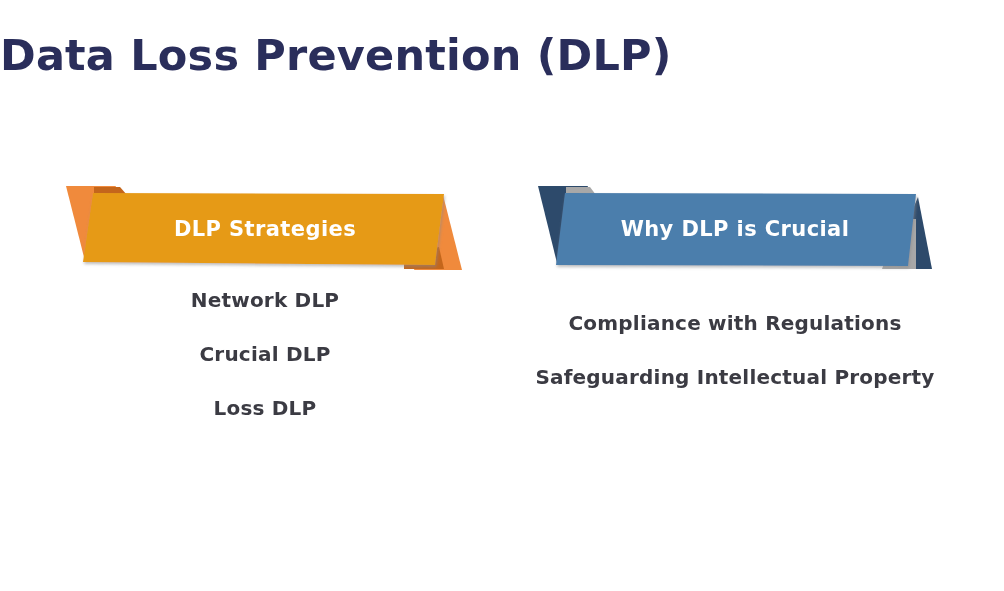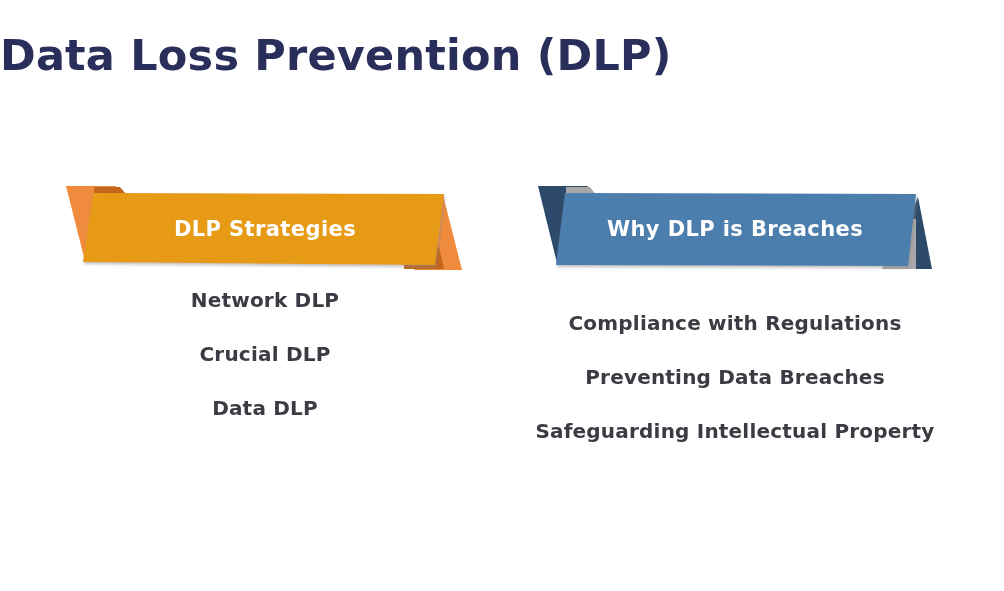--- a/index.html
+++ b/index.html
@@ -93,35 +93,34 @@
         <polygon points="34,4 60,4 67,12 34,12" fill="#C4661B"></polygon>
         <polygon points="383,12 402,87 354,87" fill="#F08A3C"></polygon>
         <polygon points="344,72 379,64 384,86 344,86" fill="#C4661B"></polygon>
         <polygon filter="url(#panelShadow)" points="33,10 384,11 375,82 23,79" fill="#E69A15"></polygon>
       </svg>
       <div class="ribbon-label">DLP Strategies</div>
     </div>
     <ul class="items">
       <li style="color: rgb(59, 59, 67);">Network DLP</li>
       <li style="color: rgb(59, 59, 67);">Crucial DLP</li>
-      <li style="color: rgb(59, 59, 67);">Data DLP</li>
+      <li style="color: rgb(59, 59, 67);">Loss DLP</li>
     </ul>
   </section>
 
   <section class="col right">
     <div class="ribbon">
       <svg viewBox="0 0 410 90" aria-hidden="true">
         <polygon points="8,3 58,3 27,80" fill="#2D4A6B"></polygon>
         <polygon points="36,4 60,4 66,12 36,12" fill="#A8A8A8"></polygon>
         <polygon points="388,14 402,86 357,86" fill="#2D4A6B"></polygon>
         <polygon points="370,36 386,36 386,86 352,86" fill="#A8A8A8"></polygon>
         <polygon filter="url(#panelShadow)" points="35,10 386,11 378,83 26,82" fill="#4C7EAC"></polygon>
       </svg>
-      <div class="ribbon-label">Why DLP is Breaches</div>
+      <div class="ribbon-label">Why DLP is Crucial</div>
     </div>
     <ul class="items">
       <li style="color: rgb(59, 59, 67); margin-top: 23px;">Compliance with Regulations</li>
-      <li style="color: rgb(59, 59, 67);">Preventing Data Breaches</li>
       <li style="color: rgb(59, 59, 67); text-align: right;">Safeguarding Intellectual Property</li>
     </ul>
   </section>
 
 </div>
 
 </body></html>

